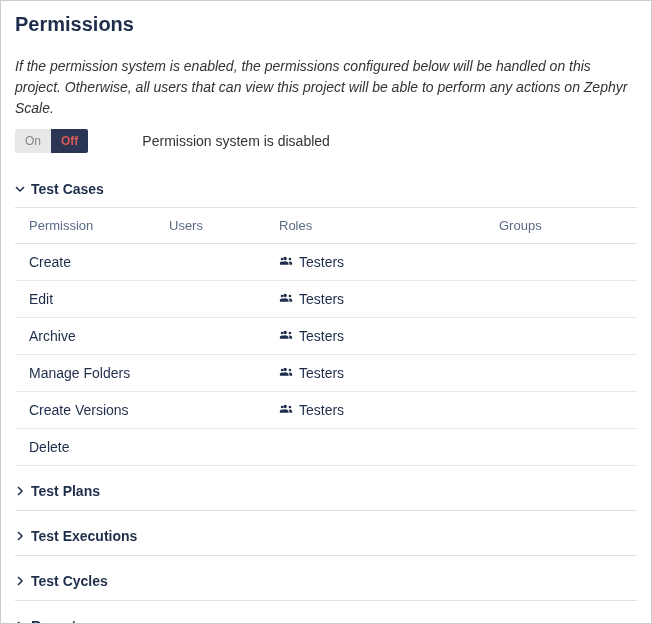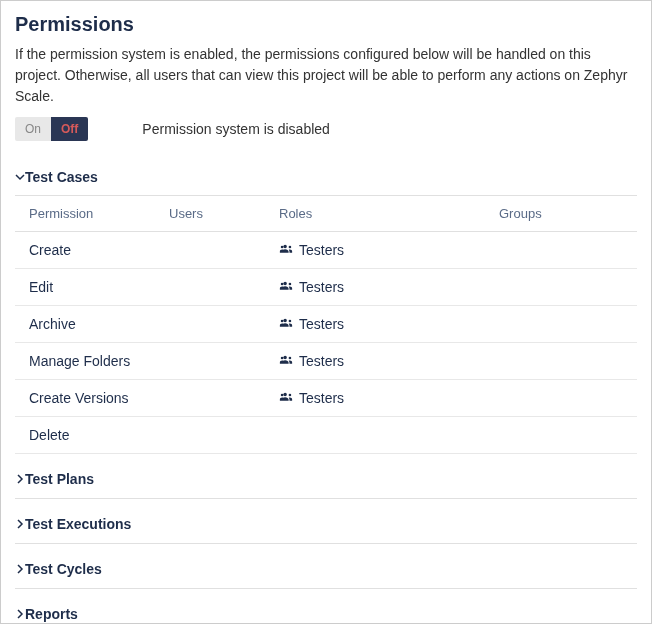--- a/index.html
+++ b/index.html
@@ -10,27 +10,28 @@
       background: #fff;
       border: 1px solid #ccc;
       width: 652px;
       height: 624px;
       padding: 12px 14px;
     }
     .page-title {
       font-size: 20px;
       font-weight: 600;
       color: #1e2d4a;
-      margin-bottom: 8px;
+      margin-bottom: 20px;
     }
     .description {
       font-size: 14px;
       color: #333;
       line-height: 1.5;
       margin-bottom: 10px;
+      font-style: italic;
     }
     .toggle-row {
       display: flex;
       align-items: center;
       gap: 10px;
       margin-bottom: 18px;
     }
     .toggle {
       display: inline-flex;
       border-radius: 2px;
@@ -58,20 +59,21 @@
     }
     .section {
       margin-bottom: 6px;
     }
     .section-header {
       display: flex;
       align-items: center;
       padding: 10px 0;
       border-bottom: 1px solid #e0e0e0;
       cursor: pointer;
+      gap: 6px;
     }
     .section-title {
       font-weight: 700;
       font-size: 14px;
       color: #1e2d4a;
     }
     .chevron {
       width: 10px;
       height: 10px;
       flex-shrink: 0;

